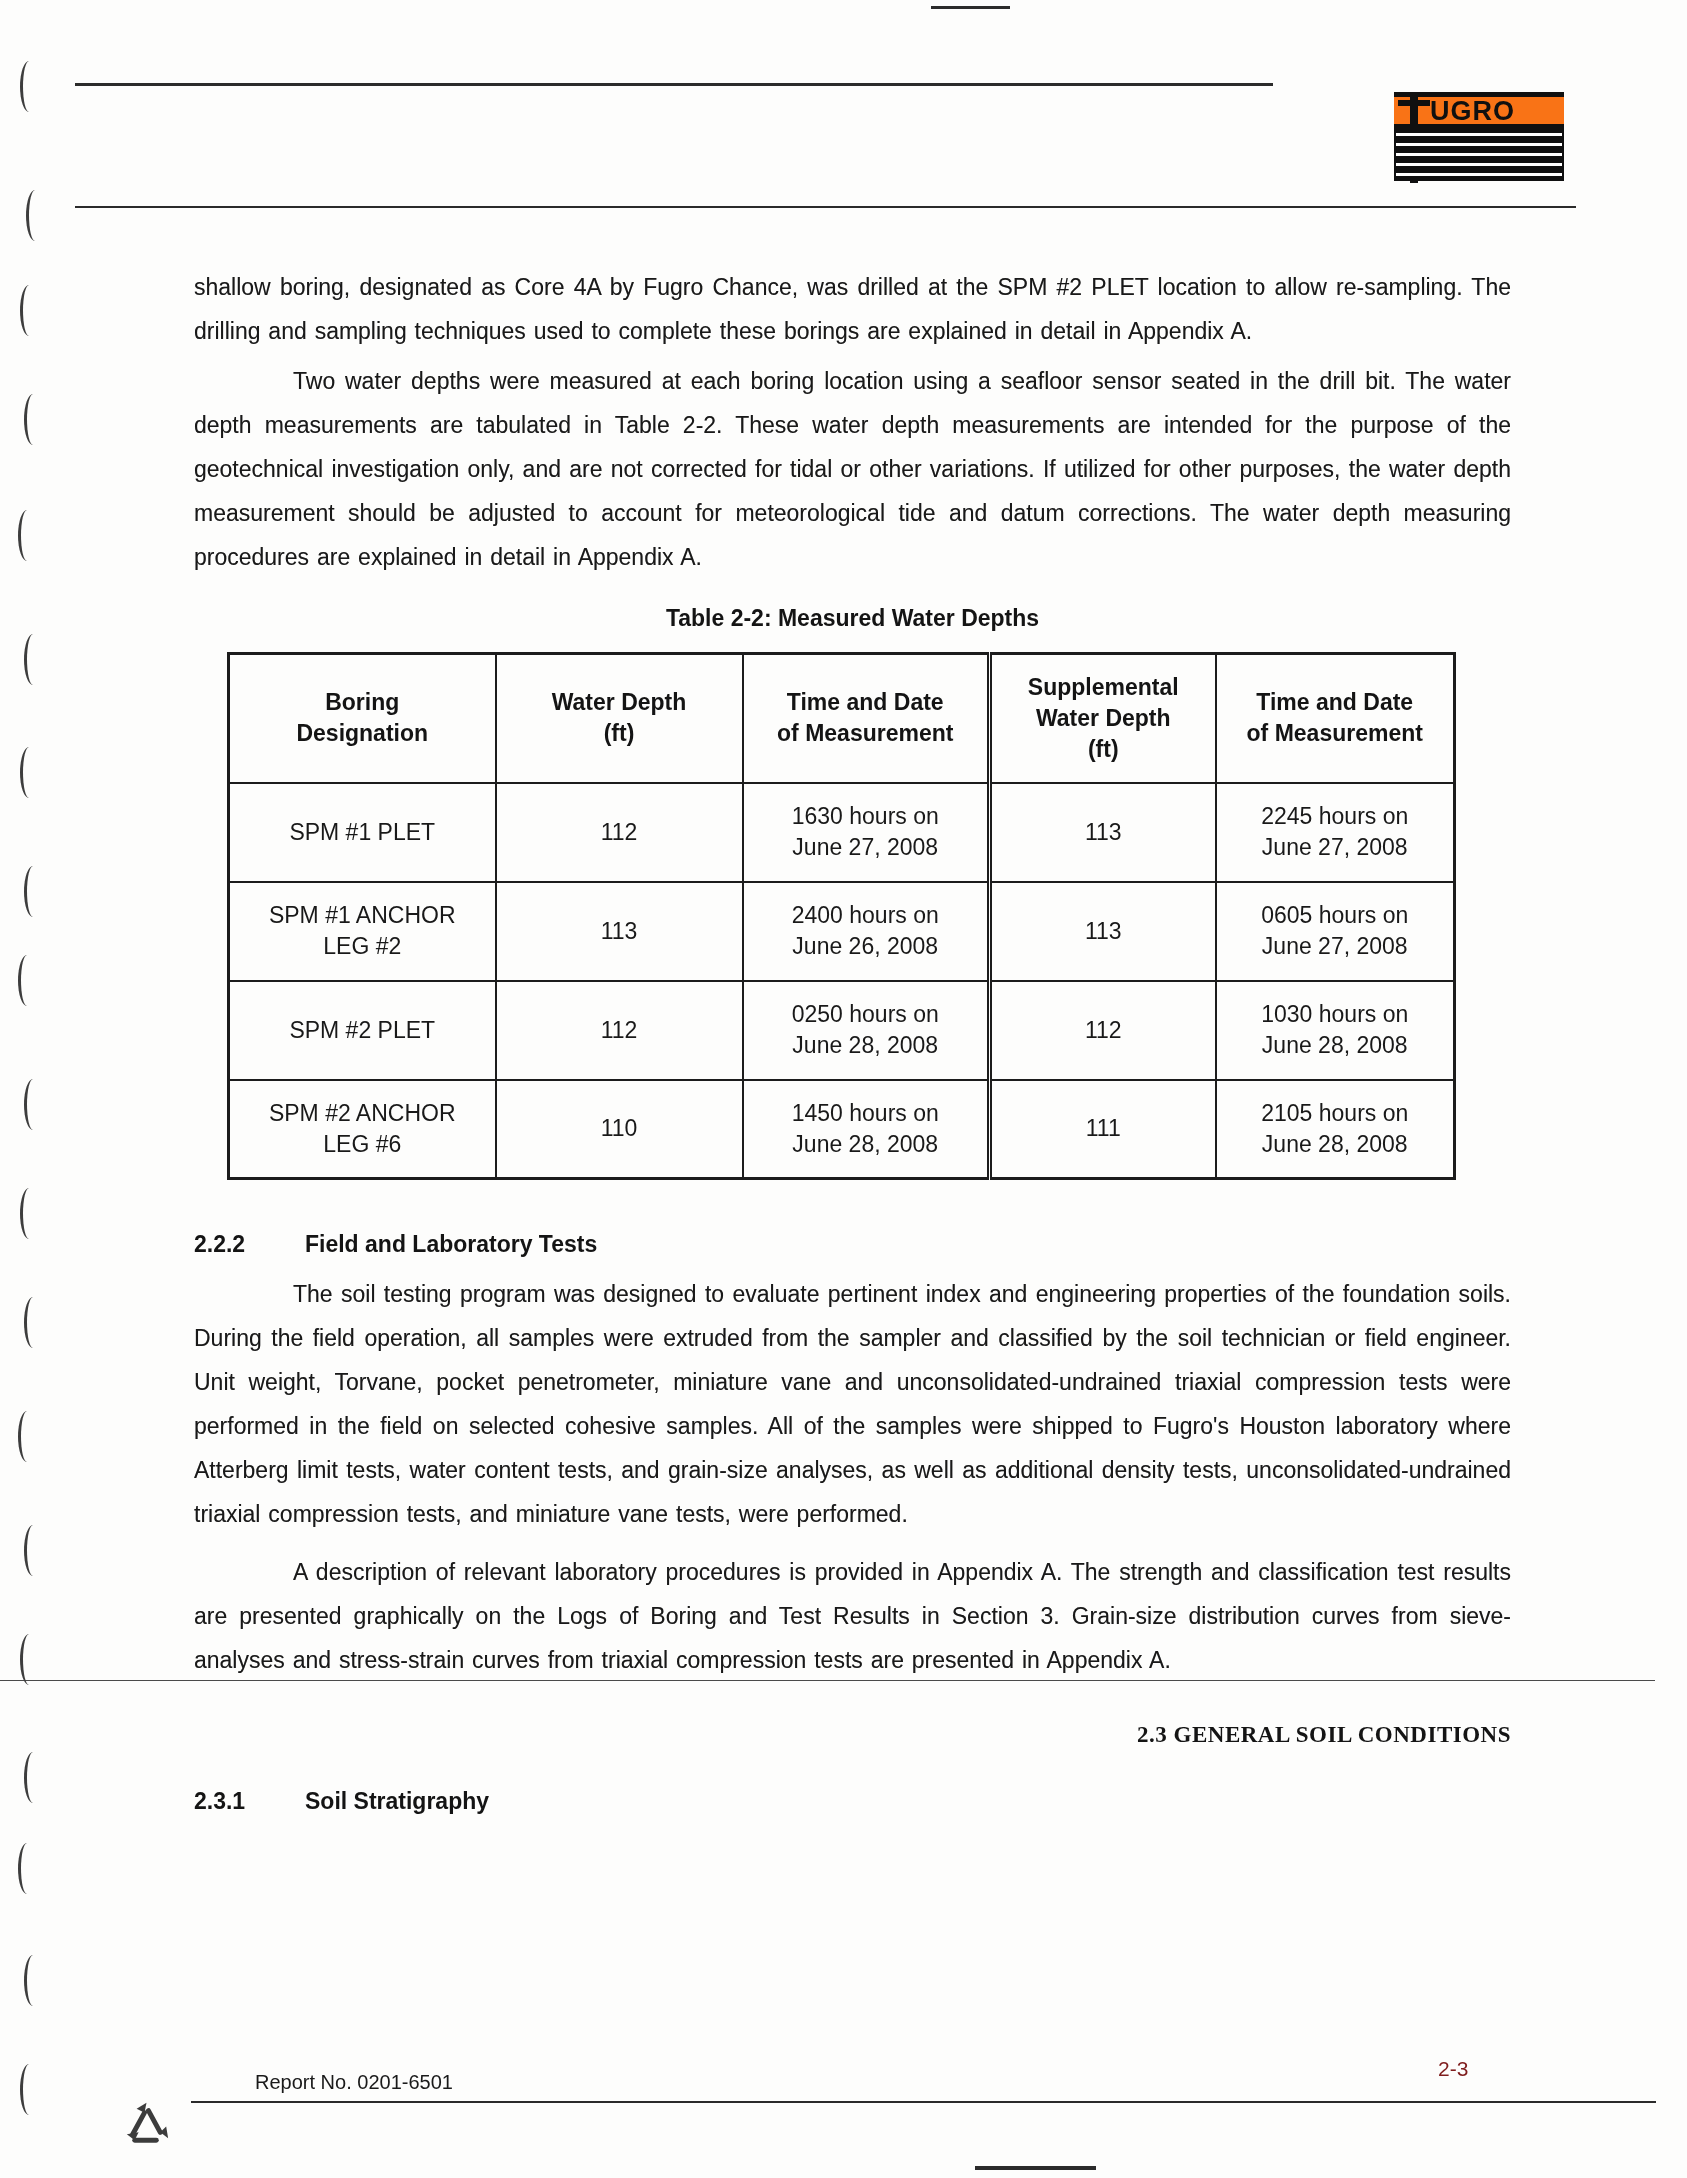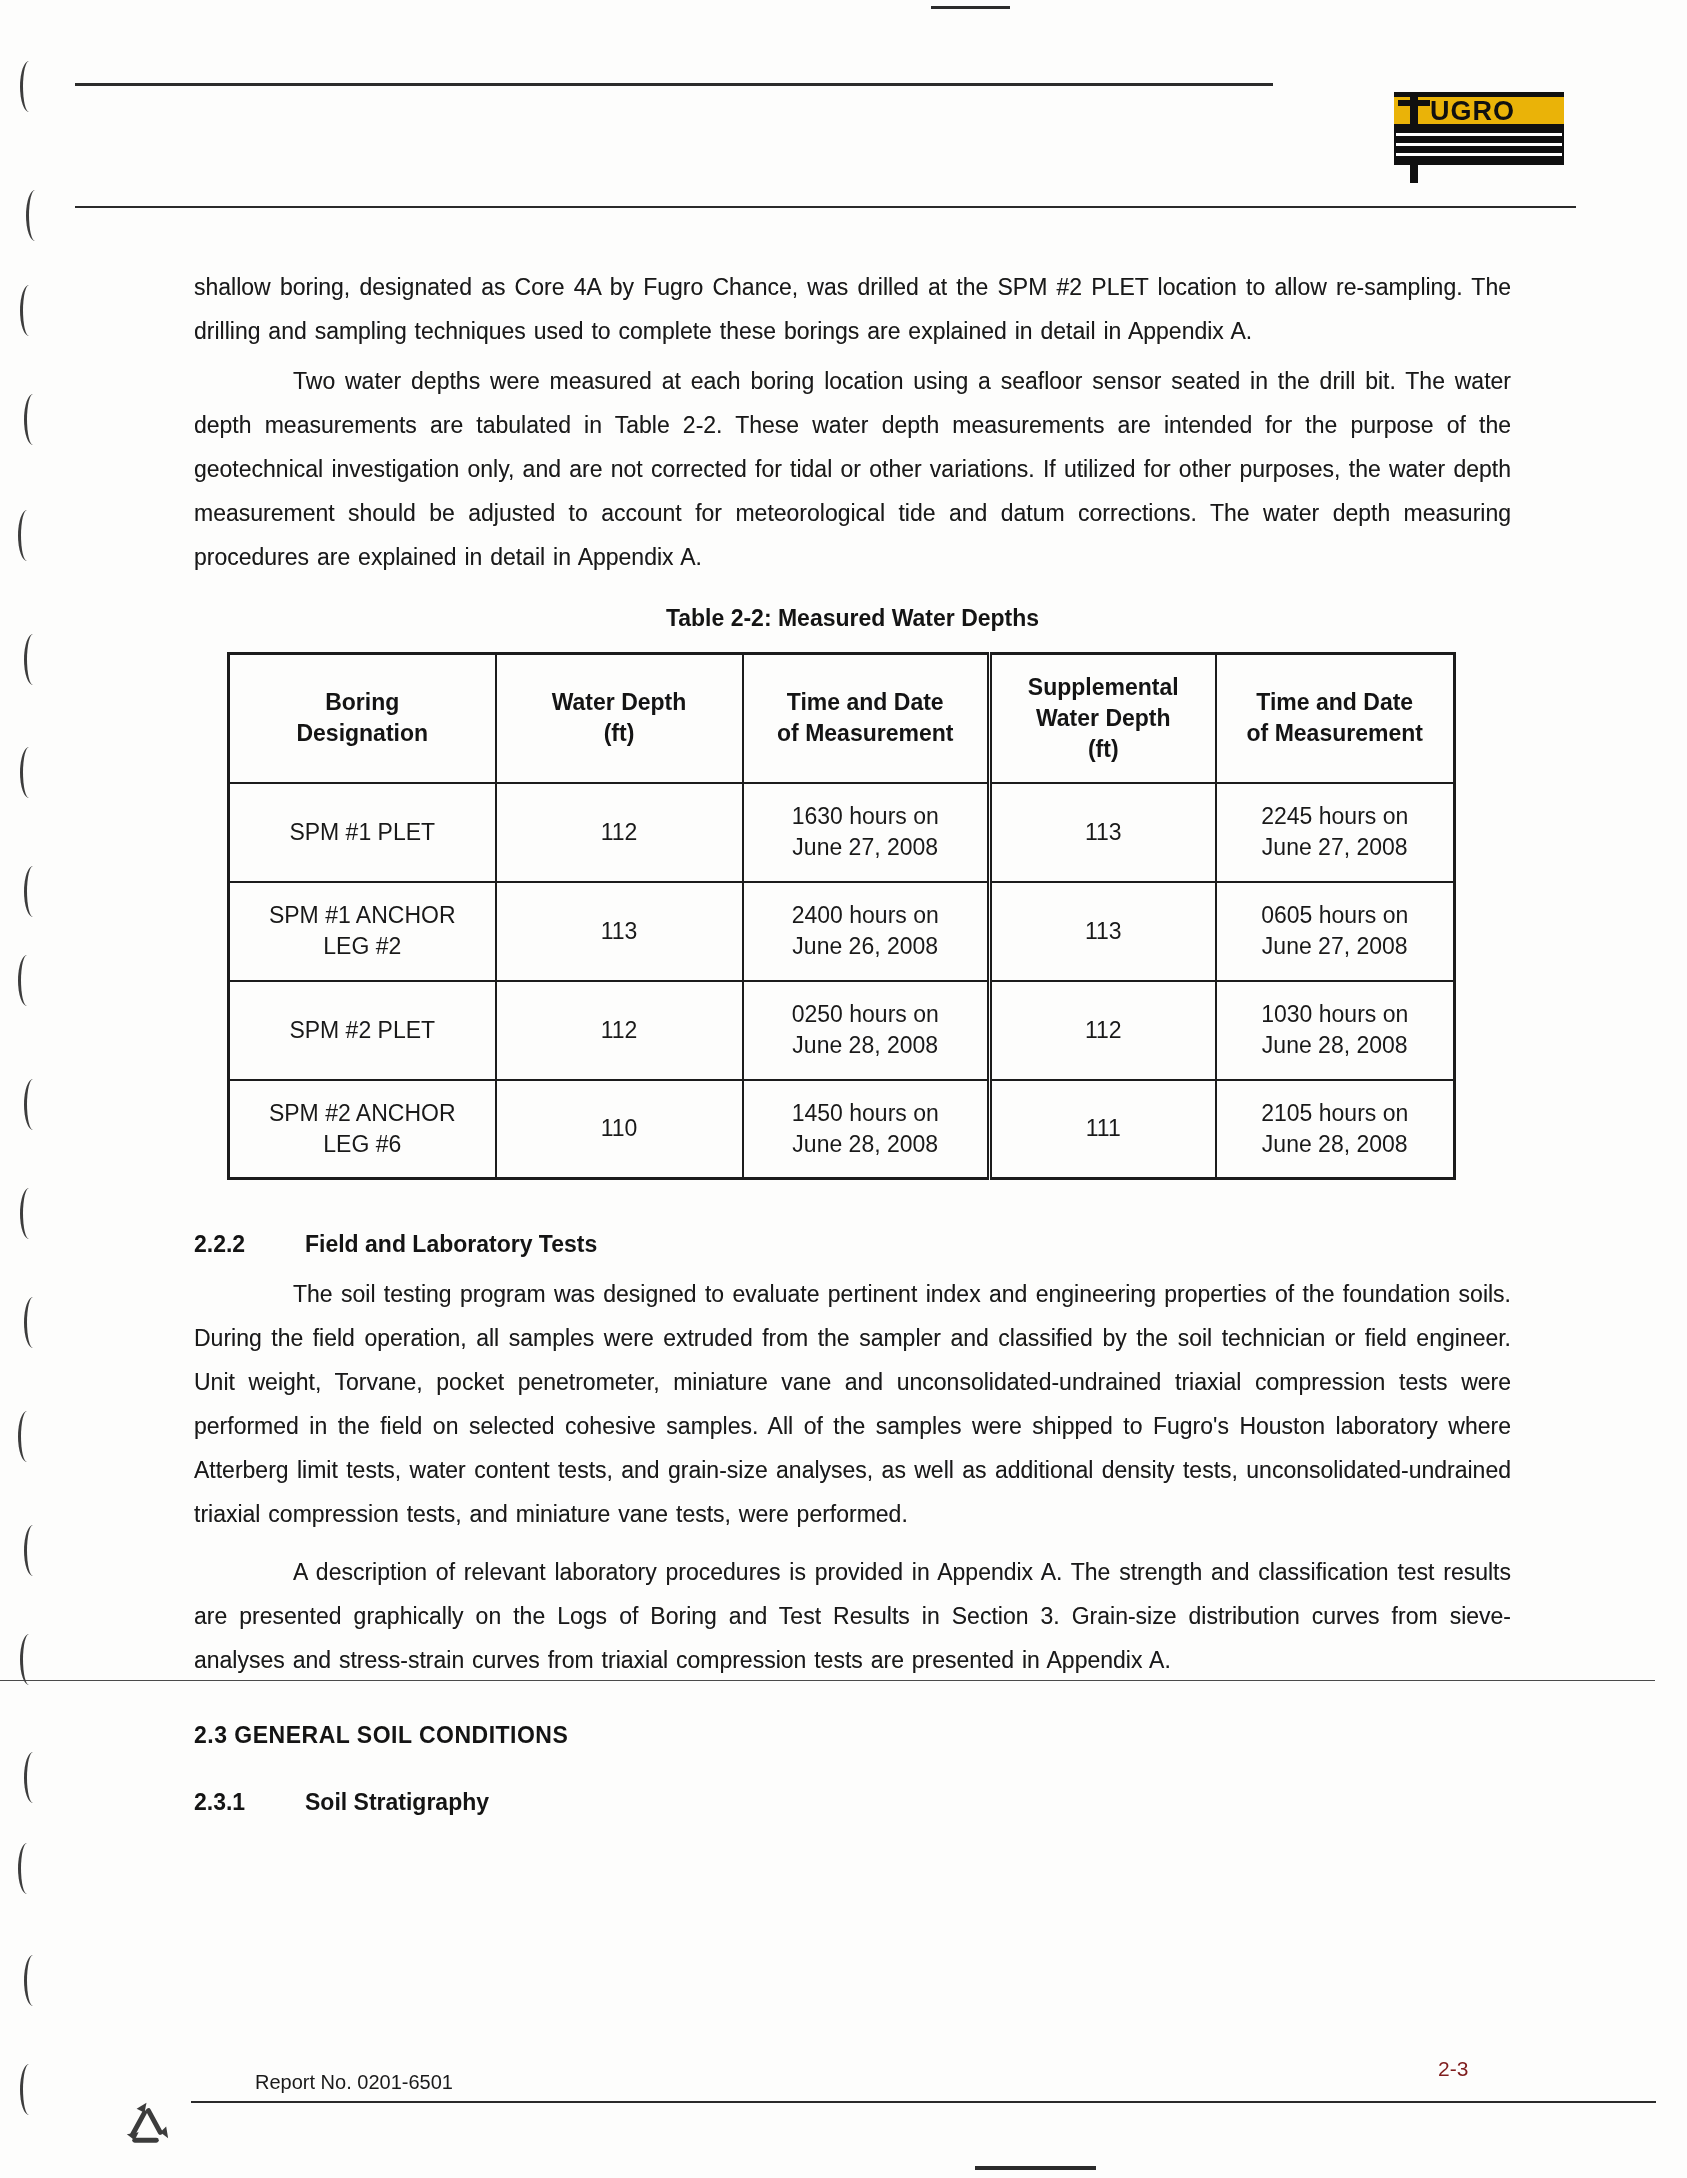--- a/index.html
+++ b/index.html
@@ -21,21 +21,21 @@
   .scan-line { position:absolute; background:#2b2b2b; }
   .mark {
     position:absolute;
     width:18px; height:51px;
     border-left:3px solid #3d3d3d;
     border-radius:50% / 50%;
   }
   .left-marks { position:absolute; inset:0; pointer-events:none; }
 
   
-  .logo { position:absolute; left:1394px; top:92px; width:170px; height:73px; background:#eab308; }
+  .logo { position:absolute; left:1394px; top:92px; width:170px; height:89px; background:#f97316; }
   .logo-word {
     position:relative; height:32px;
     border-top:5px solid #101010;
     font-weight:bold; font-size:27px; line-height:28px;
     letter-spacing:1px; color:#101010;
     padding-left:36px;
   }
   .logo-f { position:absolute; left:16px; top:-5px; width:8px; height:91px; background:#101010; }
   .logo-f::before {
     content:""; position:absolute; left:-12px; top:8px; width:32px; height:6px; background:#101010;
@@ -83,25 +83,26 @@
   .water-table thead tr { height:129px; }
   .water-table tbody tr { height:99px;padding-left:12px; }
   .water-table th:nth-child(4), .water-table td:nth-child(4) { border-left:5px double #1c1c1c; }
 
   .section-head { margin-top:51px; font-weight:bold; font-size:23px; color:#141414; }
   .sect-num { display:inline-block; width:111px; }
   .p-after-head { margin-top:14px; }
 
   .center-head {
     margin-top:40px;
-    text-align:left;
+    text-align:right;
     font-weight:bold;
     font-size:23px;
     letter-spacing:0.5px;
     color:#141414;
+    font-family:Liberation Serif, serif;
   }
 
   
   .report-no { position:absolute; left:255px; top:2071px; font-size:20px; color:#1a1a1a; }
   .page-no  { position:absolute; left:1438px; top:2057px; font-size:21px; color:#7f1d1d; }
   .recycle  { position:absolute; left:111px; top:2091px; }
 </style>
 </head>
 <body>
 

